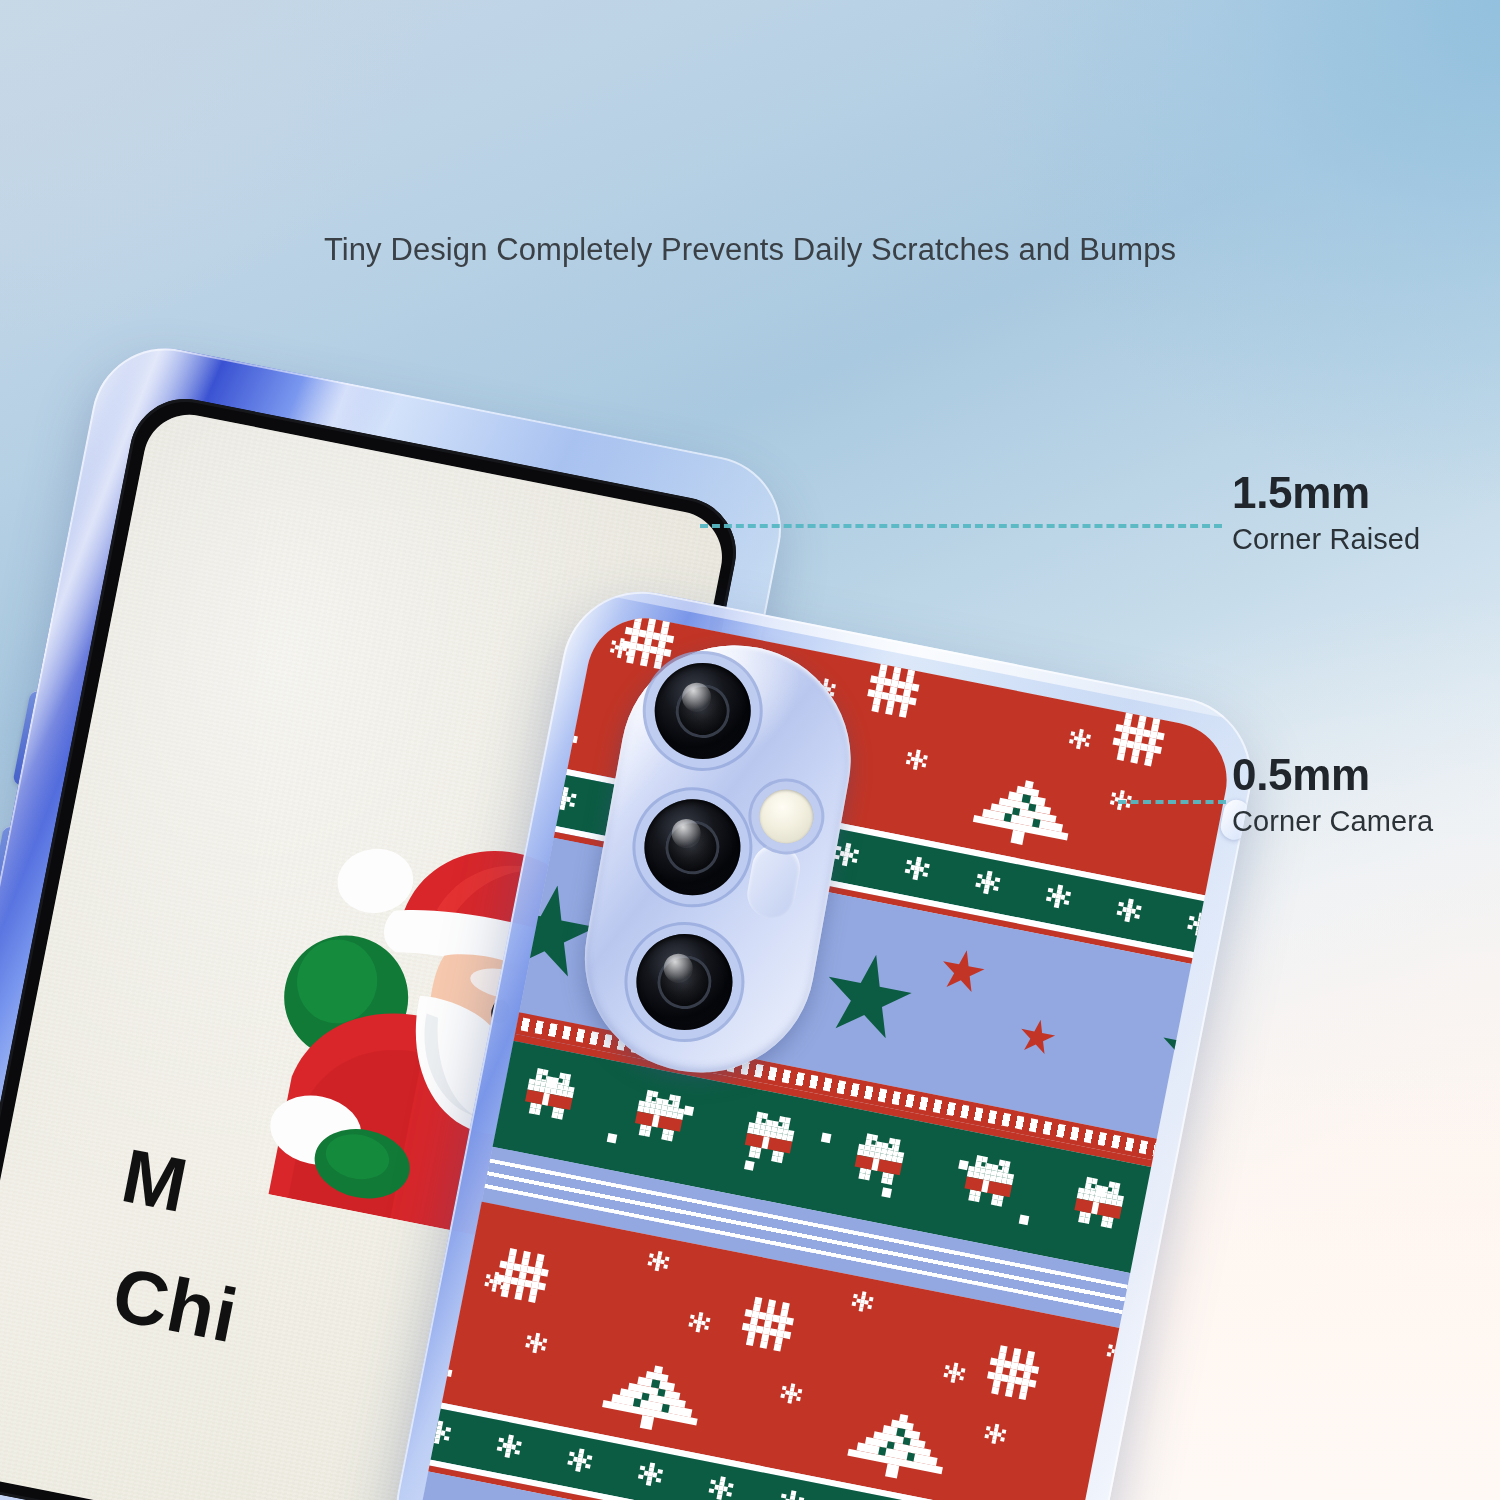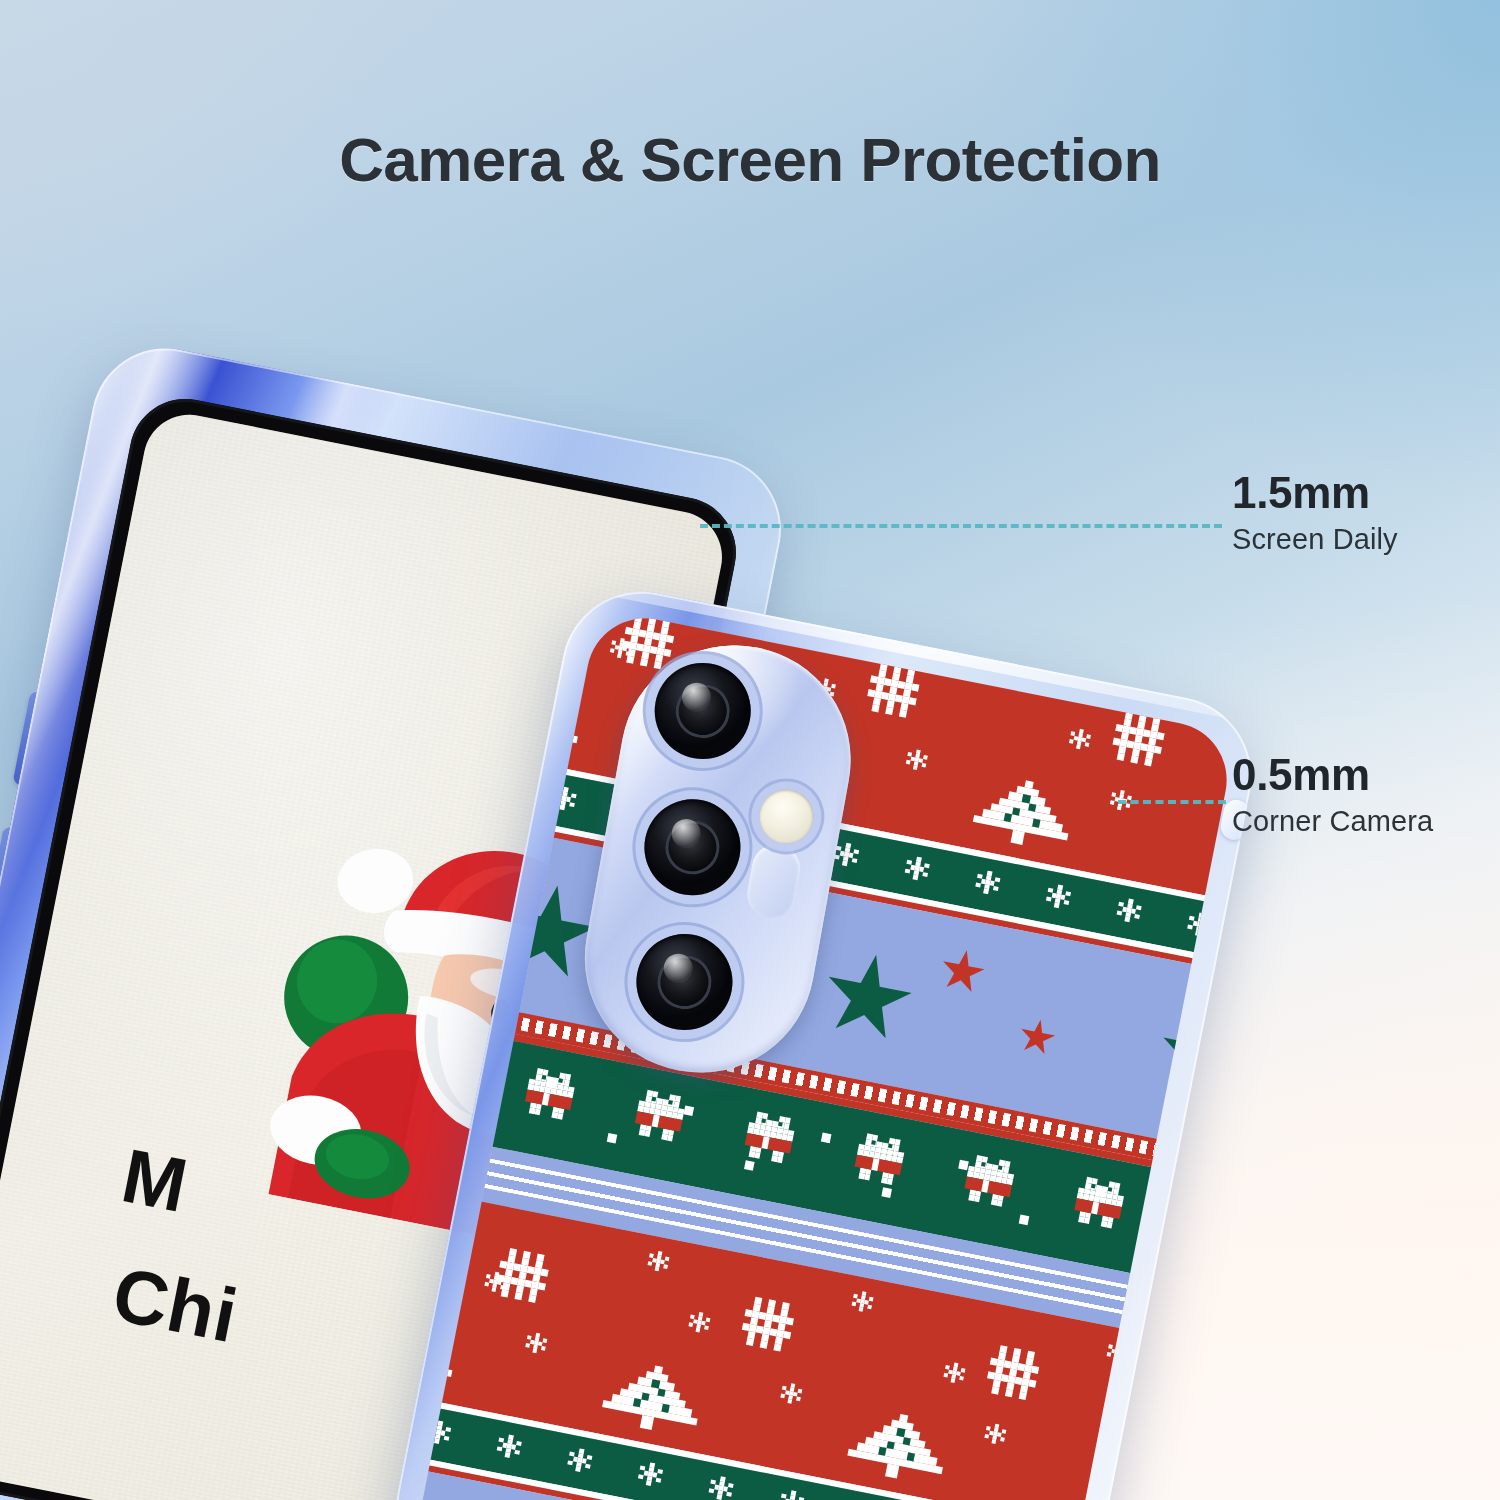--- a/index.html
+++ b/index.html
@@ -263,21 +263,21 @@
 </head>
 <body>
 
 <div id="stage">
 
   <div class="bg-base"></div>
   <div class="bg-topright"></div>
   <div class="bg-topleft"></div>
   <div class="bg-bottom"></div>
 
-  <div class="title">Camera &amp; Screen Protection</div>
+  <div class="subtitle">Tiny Design Completely Prevents Daily Scratches and Bumps</div>
 
   <div class="phone" id="phone-front">
     <div class="side-btn" id="sb1"></div>
     <div class="side-btn" id="sb2"></div>
 
     <div class="bumper">
       <div class="gloss"></div>
     </div>
 
     <div class="bezel">
@@ -1475,21 +1475,21 @@
       <div class="lens" id="lens1"></div>
       <div class="lens" id="lens2"></div>
       <div class="lens" id="lens3"></div>
       <div class="flash"></div>
     </div>
   </div>
 
   <div class="dash" id="dash-screen"></div>
   <div class="callout" id="callout-screen">
     <div class="val">1.5mm</div>
-    <div class="lab">Screen Daily</div>
+    <div class="lab">Corner Raised</div>
   </div>
 
   <div class="dash" id="dash-corner"></div>
   <div class="callout" id="callout-corner">
     <div class="val">0.5mm</div>
     <div class="lab">Corner Camera</div>
   </div>
 
 </div>
 

